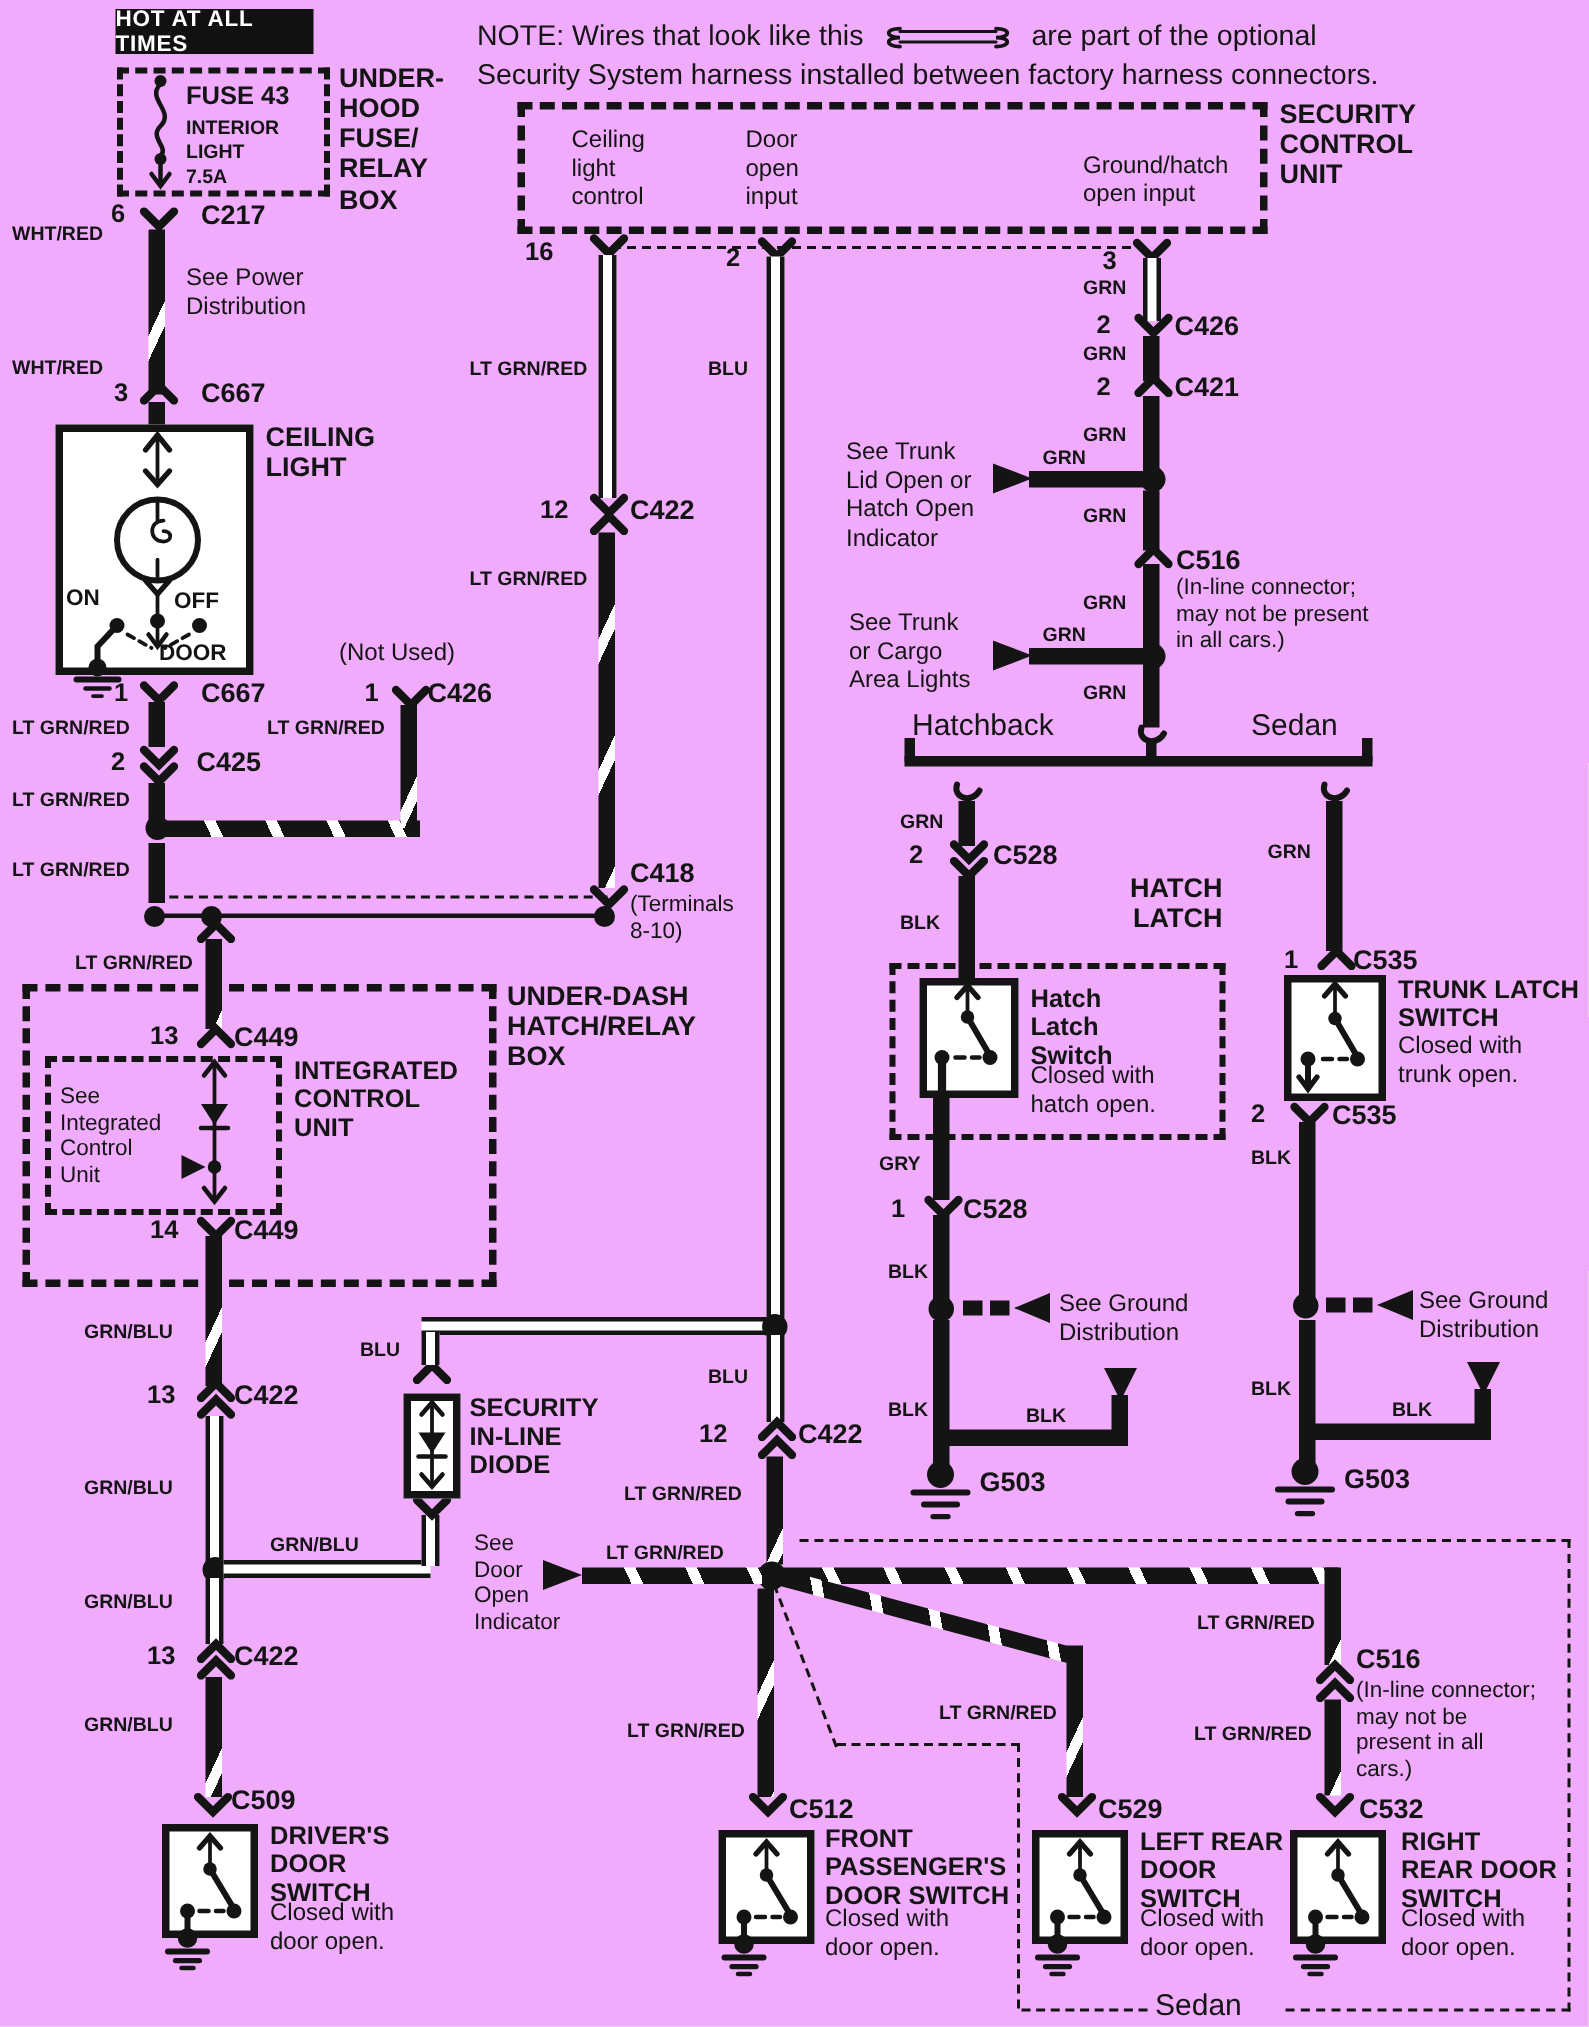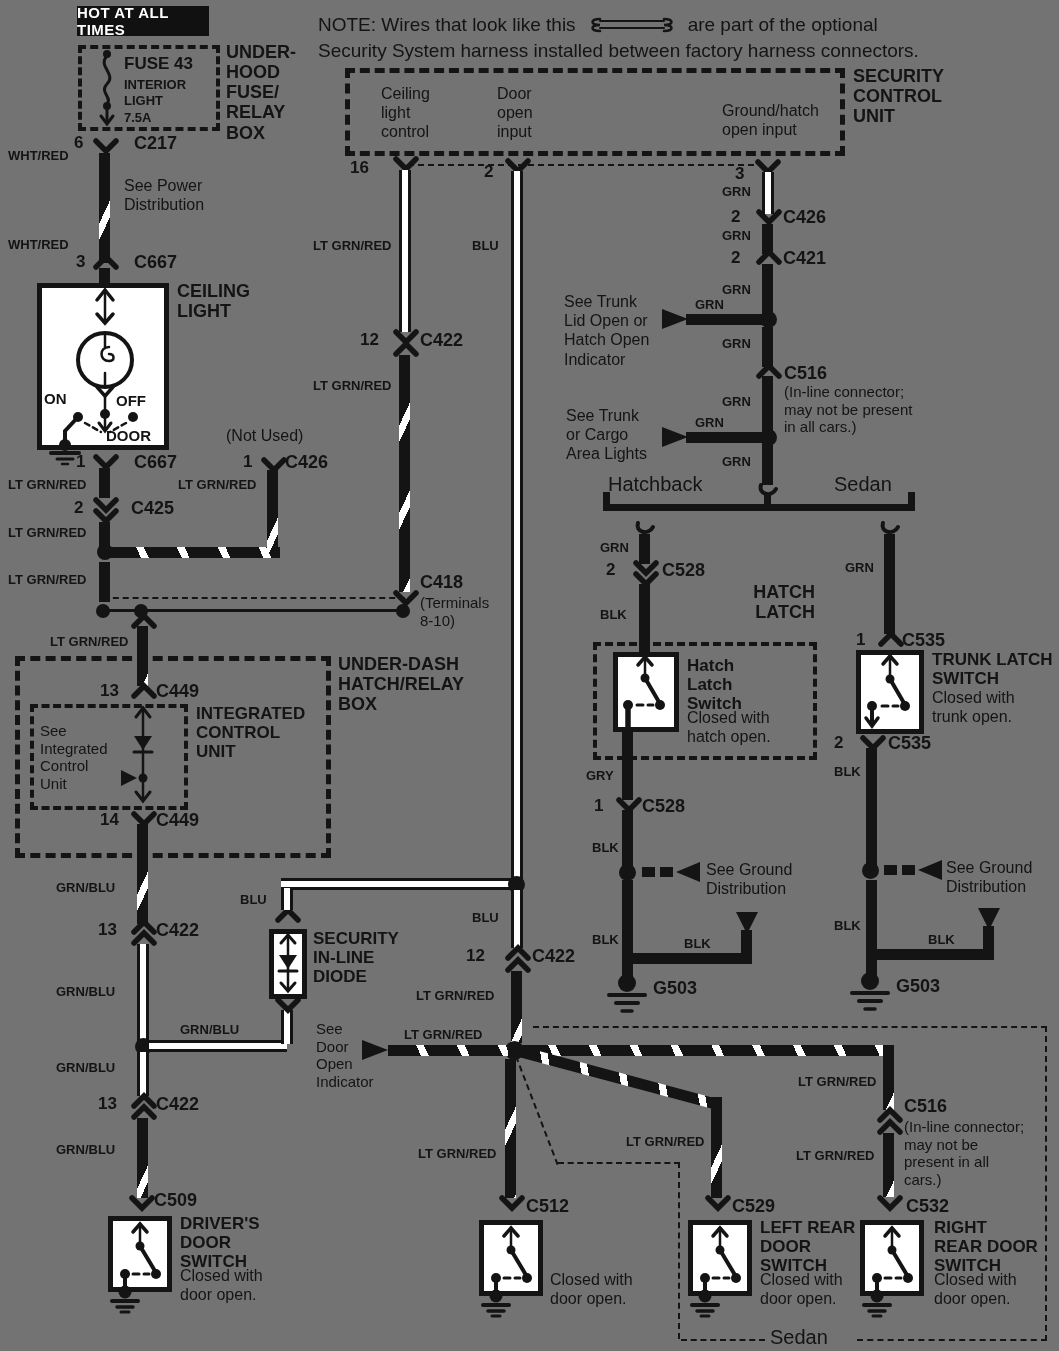--- a/index.html
+++ b/index.html
@@ -1,17 +1,17 @@
 <!DOCTYPE html>
 <html><head>
 <meta charset="utf-8">
 <style>
   html,body{margin:0;padding:0;background:#e8e8e4}
   *{box-sizing:border-box}
-  .canvas{position:relative;width:1059px;height:1351px;background:#737373;overflow:hidden;
+  .canvas{position:relative;width:1059px;height:1351px;background:#f0abfc;overflow:hidden;
           font-family:"Liberation Sans",sans-serif;color:#141414}
   .t{position:absolute;white-space:pre-line;color:#141414}
   .b13{font-weight:bold;font-size:13px;line-height:1.25}
   .b15{font-weight:bold;font-size:15px;line-height:1.1}
   .b17{font-weight:bold;font-size:17px;line-height:1.12}
   .b18{font-weight:bold;font-size:18px;line-height:1.12}
   .r15{font-size:15px;line-height:1.18}
   .r16{font-size:16px;line-height:1.2}
   .r17{font-size:20px;line-height:1.2}
   .r19{font-size:19px;line-height:1.35}
@@ -563,20 +563,23 @@
     <line x1="34" y1="28" x2="49" y2="53" stroke-width="4"></line>
     <circle class="f" cx="50" cy="56" r="5"></circle>
     <path d="M27 56 H43" stroke-width="3" stroke-dasharray="6 5"></path>
     <circle class="f" cx="19" cy="56" r="5"></circle>
     <line x1="19" y1="56" x2="19" y2="70" stroke-width="4"></line>
     <circle class="f" cx="19" cy="74" r="6.5"></circle>
     <path d="M6 83 H32" stroke-width="4"></path>
       <path d="M11 89 H27" stroke-width="3.5"></path>
       <path d="M15 94 H23" stroke-width="3"></path>
   </svg>
+  <div class="t b17" style="left:550px;top:1216px">FRONT
+PASSENGER'S
+DOOR SWITCH</div>
   <div class="t r16" style="left:550px;top:1270px">Closed with
 door open.</div>
 
   <svg class="cn" style="left:705px;top:1196px">
       <path d="M3 2 L13 12 L23 2" stroke-width="5.5"></path>
     </svg>
   <div class="t b18" style="left:732px;top:1196px">C529</div>
   <div class="box" style="left:688px;top:1220px;width:64px;height:76px"></div>
   <svg style="left:686px;top:1222px" width="68" height="96">
     <path d="M27 14 L34 6 L41 14" stroke-width="3.5"></path>

